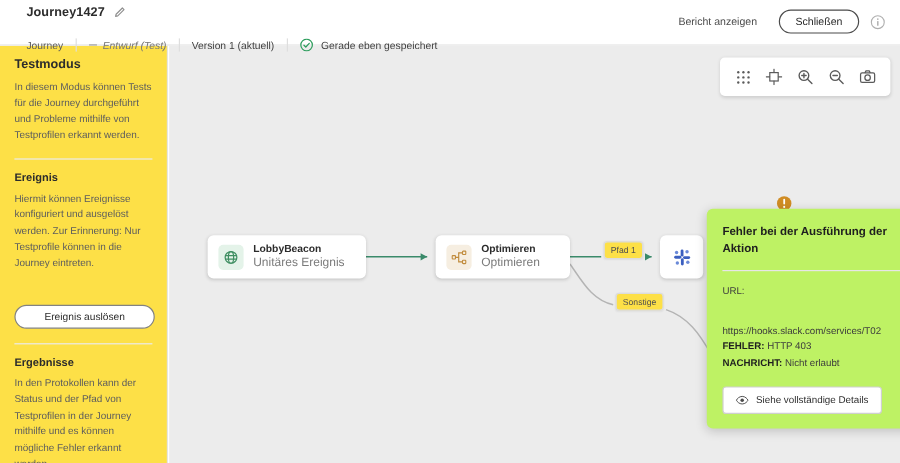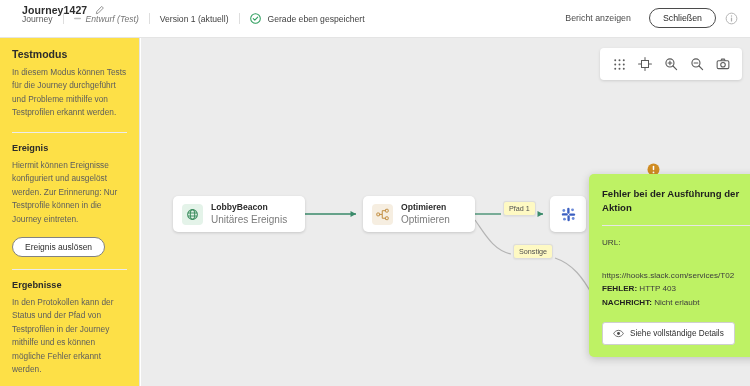--- a/index.html
+++ b/index.html
@@ -18,21 +18,21 @@
     background: #ffffff; border-bottom: 1px solid #e4e4e4;
     z-index: 40;
   }
   .hdr-title-row {
     position: absolute; left: 22px; top: 4px;
     display: flex; align-items: center; gap: 7px;
   }
   .hdr-title { font-size: 10.5px; font-weight: bold; color: #2c2c2c; letter-spacing: .1px; }
   .pencil-icon { display: block; width: 11px; height: 11px; opacity: .75; }
   .hdr-meta-row {
-    position: absolute; left: 22px; top: 11px;
+    position: absolute; left: 22px; top: 30px;
     display: flex; align-items: center; height: 15px;
   }
   .hdr-meta-row .cell { display: flex; align-items: center; padding: 0 10px; height: 13px; }
   .hdr-meta-row .cell:first-child { padding-left: 0; }
   .vdiv { width: 1px; height: 11px; background: #dedede; }
   .meta-txt { font-size: 8.6px; color: #5a5a5a; white-space: nowrap; }
   .meta-txt.italic { font-style: italic; color: #767676; }
   .meta-txt.strongish { color: #3f3f3f; }
   .dash-icon { width: 7px; height: 7px; margin-right: 5px; display:block; opacity:.55;}
   .check-badge { width: 11px; height: 11px; margin-right: 7px; display: block; }
@@ -57,24 +57,24 @@
   .sidebar {
     position: absolute; left: 0; top: 38px; width: 140px; height: 348px;
     background: #fde047; border-right: 1px solid #e4e4e4;
     padding: 10px 12px 0 12px; z-index: 30; overflow: hidden;
   }
   .sb-h1 { font-size: 10.5px; font-weight: bold; color: #2c2c2c; margin-bottom: 6px; }
   .sb-h2 { font-size: 9.2px; font-weight: bold; color: #2c2c2c; margin-bottom: 6px; }
   .sb-p { font-size: 8.3px; line-height: 1.62; color: #5d5d5d; }
   .sb-sep { height: 1px; background: #ececec; margin: 12px 0 10px 0; }
   .sb-btn {
-    display: inline-block; margin-top: 11px;
+    display: inline-block; margin-top: 28px;
     font-size: 8.5px; color: #2c2c2c; background: #fff;
     border: 1.1px solid #828282; border-radius: 11px;
-    padding: 4px 12px; cursor: pointer; font-family: inherit; white-space: nowrap;
+    padding: 4px 24px; cursor: pointer; font-family: inherit; white-space: nowrap;
   }
 
   
   .canvas {
     position: absolute; left: 141px; top: 38px; width: 609px; height: 348px;
     background: #ececec; overflow: hidden;
   }
 
   
   .canvas-toolbar {
@@ -113,21 +113,21 @@
     left: 409px; top: 158px; width: 36px; height: 36px;
     justify-content: center; padding: 0;
   }
   #node-rightedge {
     left: 597px; top: 158px; width: 42px; height: 36px;
     justify-content: center; padding: 0;
   }
 
   
   .edge-label {
-    position: absolute; background: #fef9c3; border: 1px solid #dcdcdc;
+    position: absolute; background: #fde047; border: 1px solid #dcdcdc;
     border-radius: 3px; font-size: 7.2px; color: #4f4f4f;
     padding: 2px 5px; z-index: 12; white-space: nowrap;
     box-shadow: 0 0.5px 1.5px rgba(0,0,0,.05);
   }
   #label-pfad1   { left: 362px; top: 163px; }
   #label-sonstige{ left: 372px; top: 206px; }
 
   
   .warn-badge {
     position: absolute; left: 505px; top: 124px; width: 15px; height: 15px;

